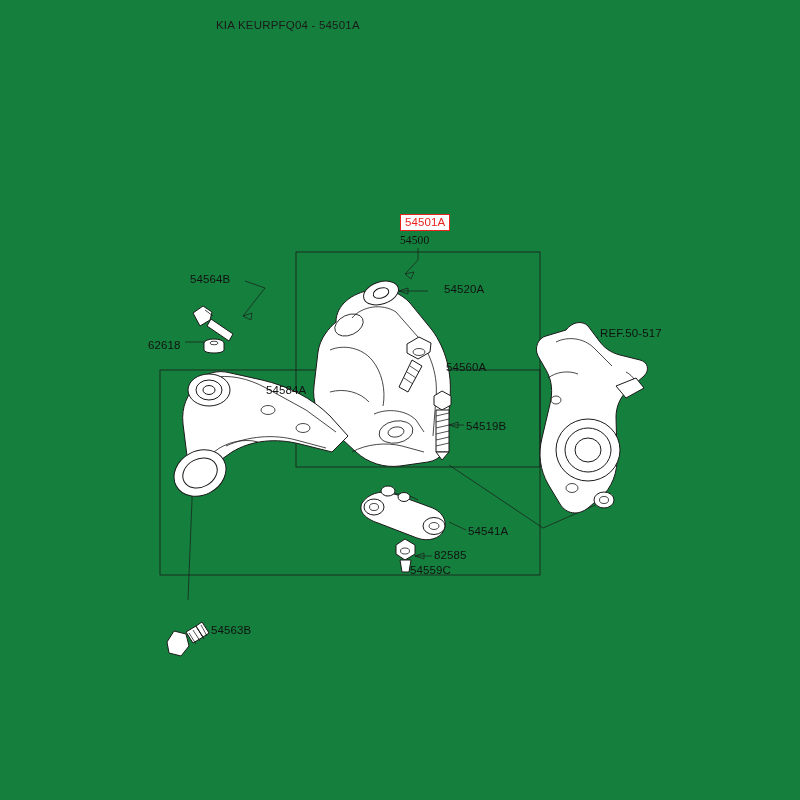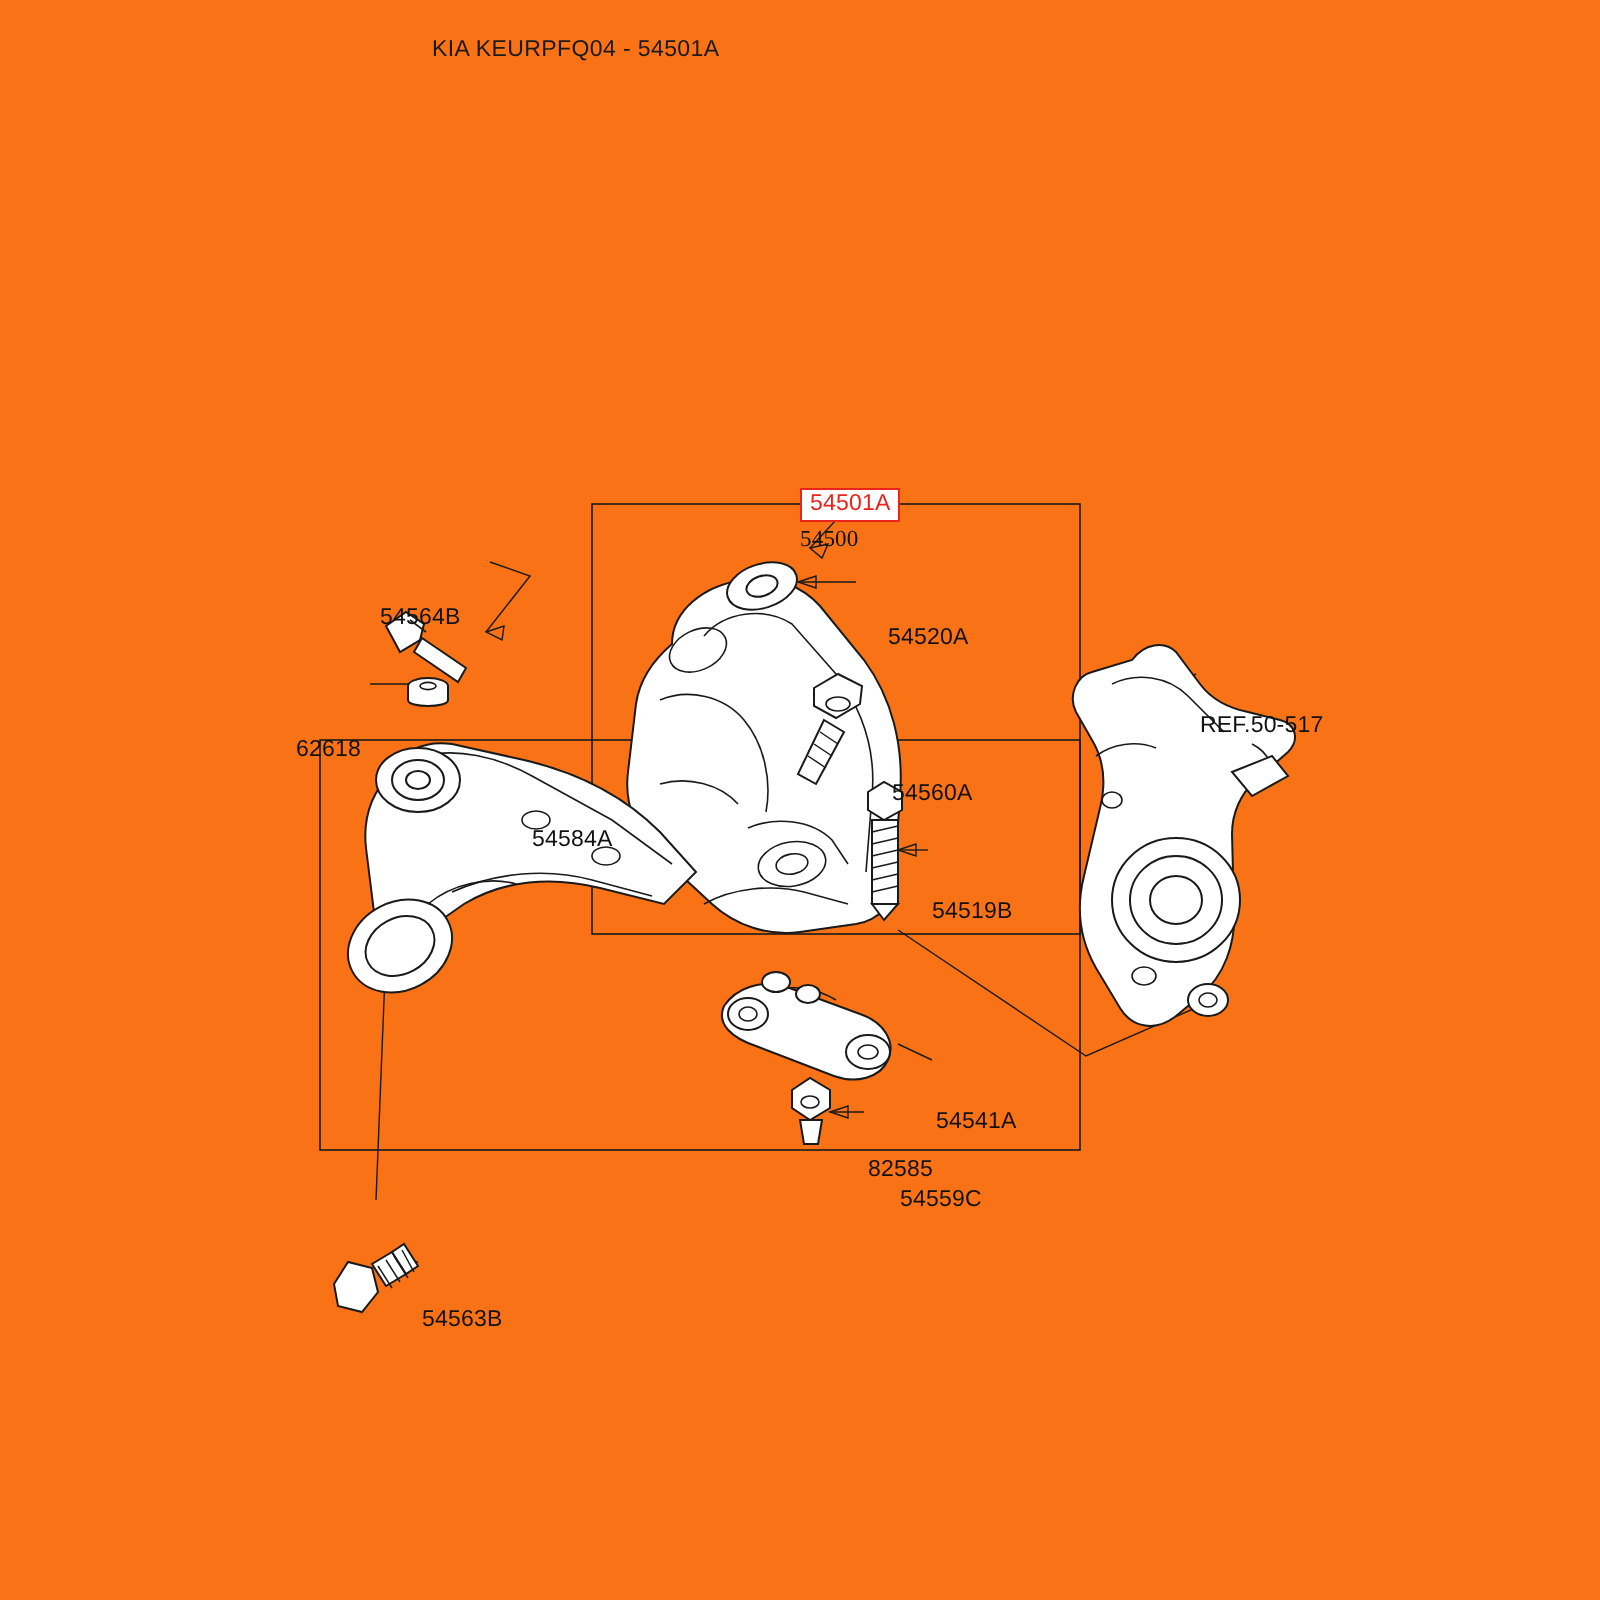--- a/index.html
+++ b/index.html
@@ -4,40 +4,39 @@
 <style>
   html, body {
     margin: 0;
     padding: 0;
     background: #ffffff;
   }
   #page {
     position: relative;
     width: 800px;
     height: 800px;
-    background: #f97316;
+    background: #15803d;
     font-family: "Liberation Sans", sans-serif;
     overflow: hidden;
   }
   #title {
     position: absolute;
     left: 216px;
     top: 19px;
     font-size: 11.5px;
     color: #1a1a1a;
     letter-spacing: 0.2px;
     white-space: nowrap;
   }
   .label {
     position: absolute;
     font-size: 11.5px;
     color: #111111;
     white-space: nowrap;
     letter-spacing: 0.1px;
-    margin-top: 30px;
   }
   .label.hl {
     color: #e8241c;
     border: 1px solid #e8241c;
     padding: 1px 4px 2px 4px;
     background: #ffffff;
     font-size: 11.5px;
   }
   #svg-layer {
     position: absolute;
@@ -285,17 +284,17 @@
   <div class="label hl" style="left:400px; top:214px;">54501A</div>
   <div class="label" style="left:400px; top:234px;font-family:Liberation Serif, serif;">54500</div>
   <div class="label" style="left:444px; top:283px;">54520A</div>
   <div class="label" style="left:190px; top:273px;">54564B</div>
   <div class="label" style="left:148px; top:339px;">62618</div>
   <div class="label" style="left:266px; top:384px;">54584A</div>
   <div class="label" style="left:446px; top:361px;text-align:right;">54560A</div>
   <div class="label" style="left:466px; top:420px;">54519B</div>
   <div class="label" style="left:468px; top:525px;">54541A</div>
   <div class="label" style="left:434px; top:549px;">82585</div>
-  <div class="label" style="left:430px; top:564px;padding-left:20px;">54559C</div>
+  <div class="label" style="left:410px; top:564px;">54559C</div>
   <div class="label" style="left:211px; top:624px;">54563B</div>
   <div class="label" style="left:600px; top:327px;">REF.50-517</div>
 
 </div>
 
 </body></html>

